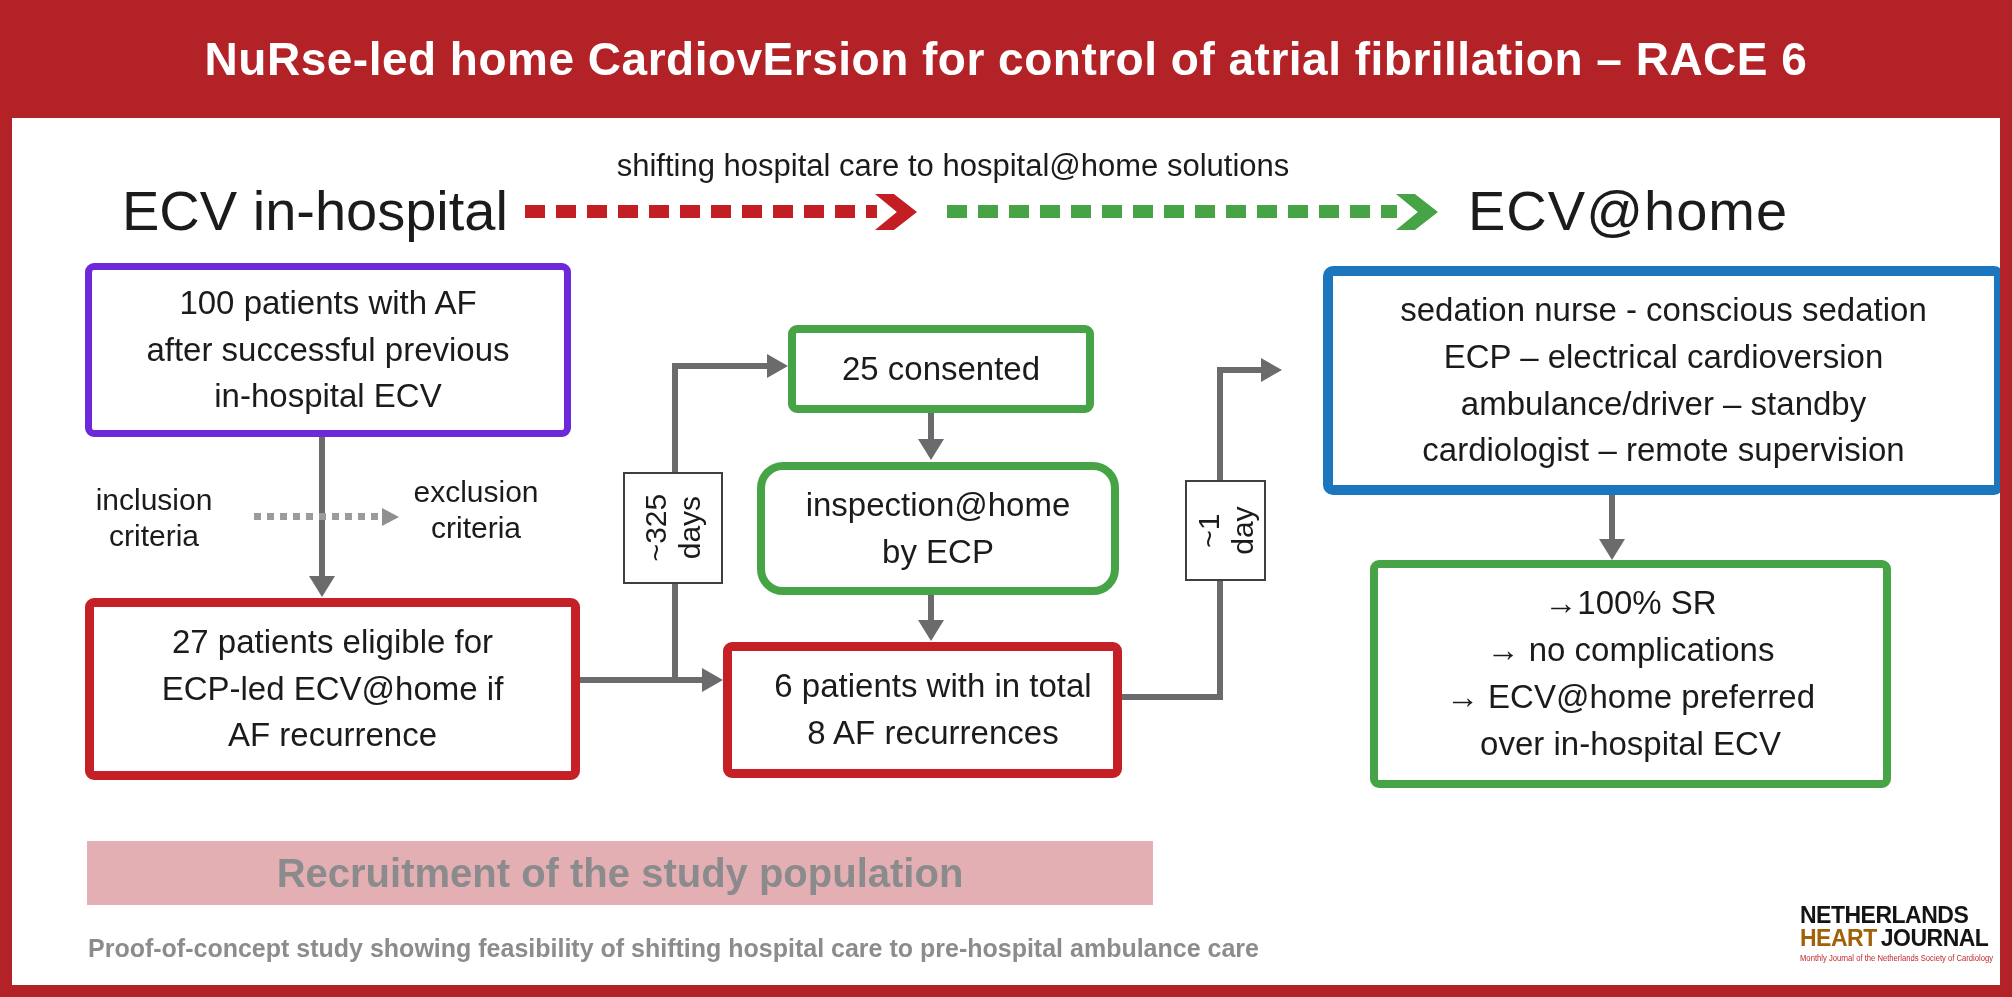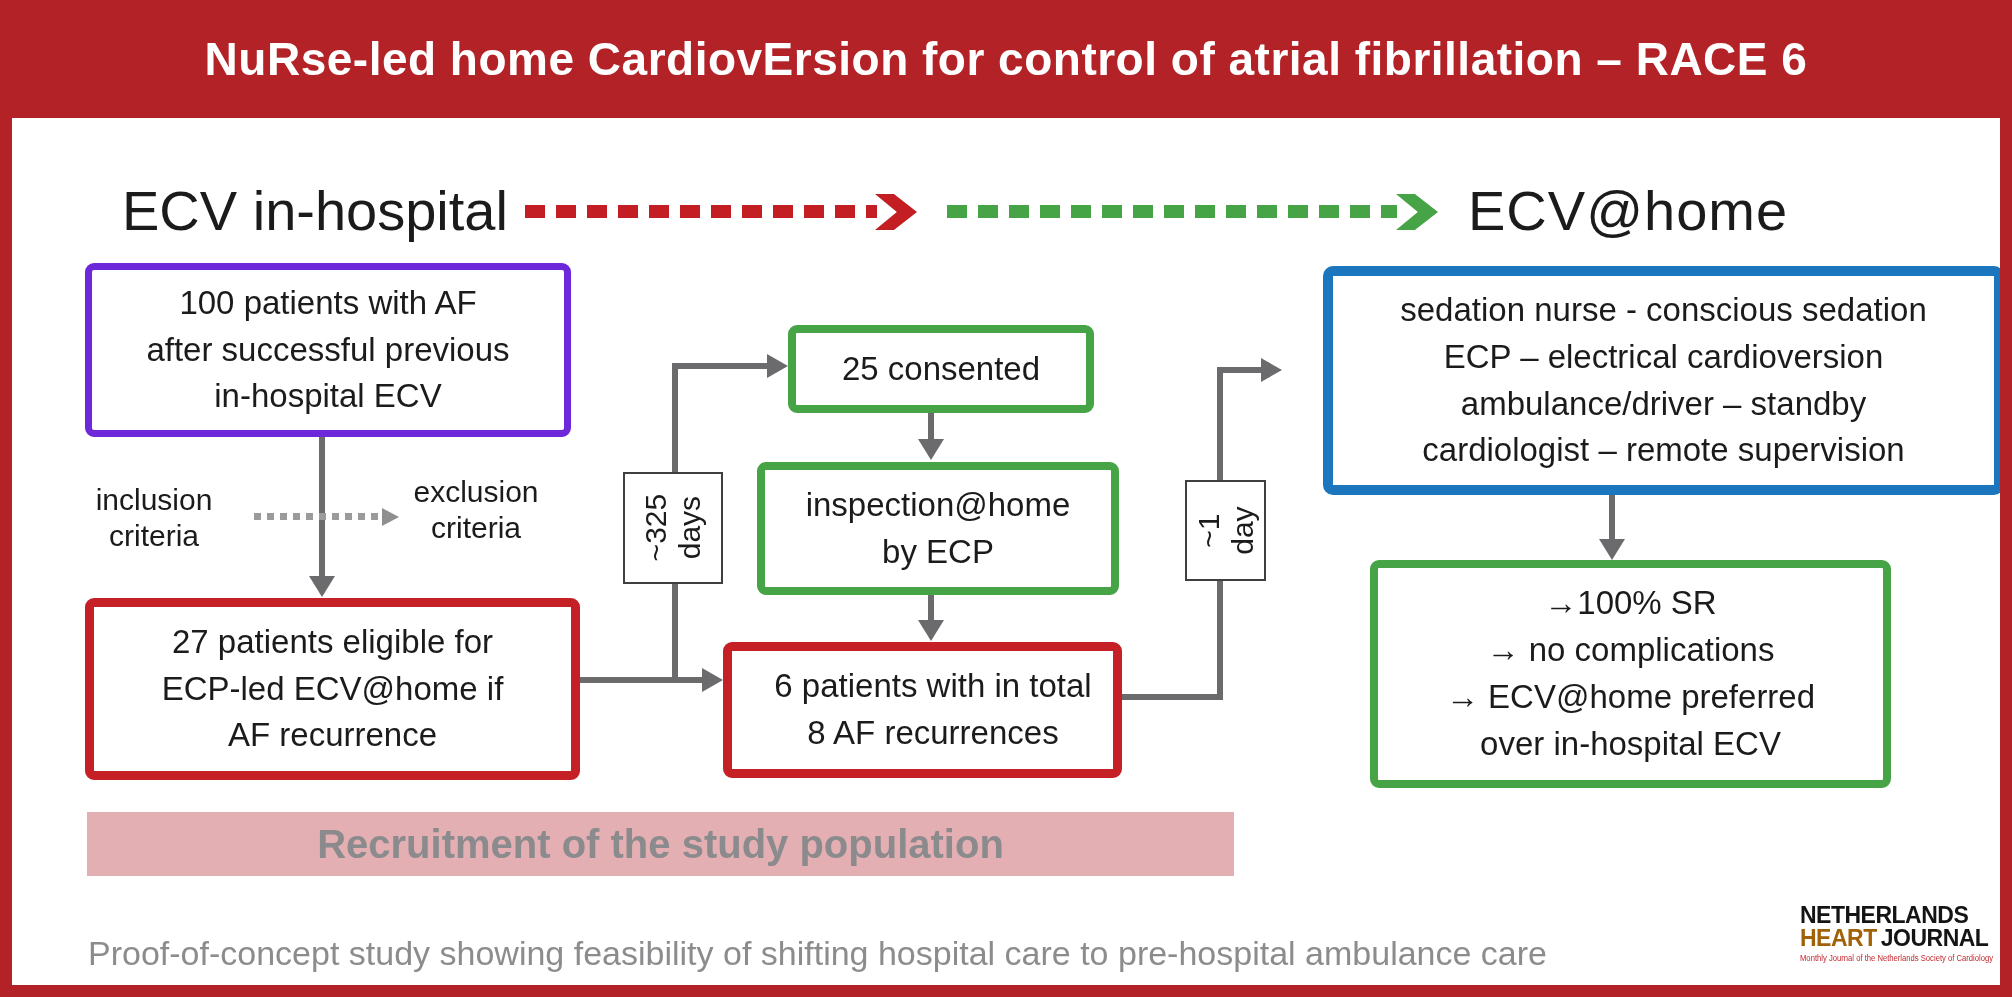--- a/index.html
+++ b/index.html
@@ -53,40 +53,41 @@
   .delay{position:absolute;background:#ffffff;border:2px solid #3F3F3F;z-index:8;
          display:flex;align-items:center;justify-content:center;}
   .delay .rot{transform:rotate(-90deg);text-align:center;font-size:30px;
               line-height:1.12;color:#1b1b1b;white-space:nowrap;}
 
   
   .phase{position:absolute;height:64px;display:flex;align-items:center;justify-content:center;
          font-size:40px;font-weight:bold;color:#8B8B8D;white-space:nowrap;}
   .phase.pink{background:#E3AFB3;}
   .phase.green{background:#BFD9BE;}
-  .conclusion{position:absolute;left:88px;top:934px;font-size:34px;font-weight:normal;
+  .conclusion{position:absolute;left:88px;top:934px;font-size:25px;font-weight:bold;
               color:#8C8C8E;white-space:nowrap;}
   .logo{position:absolute;left:1800px;top:904px;width:210px;line-height:1.02;z-index:45;}
   .logo .l1{font-size:23px;font-weight:bold;color:#141414;letter-spacing:-0.5px;white-space:nowrap;}
   .logo .l2{font-size:23px;font-weight:bold;letter-spacing:-0.5px;white-space:nowrap;}
   .logo .l2 .red{color:#a16207;margin-top:28px;}
   .logo .l2 .blk{color:#141414;margin-left:4px;}
   .logo .tag{font-size:8.5px;color:#C1272D;white-space:nowrap;transform:scaleX(0.9);
              transform-origin:left;margin-top:3px;}
 </style>
 </head>
 <body>
 
 <div id="stage">
 
   <div class="banner">
     <div class="t">NuRse-led home CardiovErsion for control of atrial fibrillation – RACE 6</div>
   </div>
 
   <div class="hlabel" style="left:122px;top:178px;">ECV in-hospital</div>
+  <div class="caption">shifting hospital care to hospital@home solutions</div>
   <div class="hlabel" style="left:1468px;top:178px;letter-spacing:1px;">ECV@home</div>
 
   <div class="dash red" style="left:525px;top:205px;width:352px;"></div>
   <div class="chev red" style="left:875px;top:194px;"></div>
   <div class="dash green" style="left:947px;top:205px;width:450px;"></div>
   <div class="chev green" style="left:1396px;top:194px;"></div>
 
   <div class="line" style="left:319px;top:423px;width:6px;height:155px;"></div>
   <div class="ah-down" style="left:309px;top:576px;"></div>
 
@@ -137,21 +138,21 @@
     <div class="rot">
         <div class="bl">~325</div>
         <div class="bl">days</div>
       </div>
   </div>
 
   <div class="box b-green" style="left:788px;top:325px;width:290px;height:72px;">
       <div class="bl">25 consented</div>
     </div>
 
-  <div class="box b-green" style="left:757px;top:462px;width:346px;height:117px;">
+  <div class="box b-green" style="left:757px;top:462px;width:346px;height:117px;border-radius:26px;">
       <div class="bl">inspection@home</div>
       <div class="bl">by ECP</div>
     </div>
 
   <div class="box b-red" style="left:723px;top:642px;width:360px;height:118px;padding-left:21px;">
       <div class="bl">6 patients with in total</div>
       <div class="bl">8 AF recurrences</div>
     </div>
 
   <div class="delay" style="left:1185px;top:480px;width:77px;height:97px;">
@@ -168,21 +169,21 @@
       <div class="bl">cardiologist – remote supervision</div>
     </div>
 
   <div class="box b-green" style="left:1370px;top:560px;width:505px;height:212px;">
       <div class="bl">→100% SR</div>
       <div class="bl">→ no complications</div>
       <div class="bl">→ ECV@home preferred</div>
       <div class="bl">over in-hospital ECV</div>
     </div>
 
-  <div class="phase pink" style="left:87px;top:812px;width:1147px;">
+  <div class="phase pink" style="left:87px;top:841px;width:1066px;">
     <span>Recruitment of the study population</span>
   </div>
 
   <div class="conclusion">Proof-of-concept study showing feasibility of shifting hospital care to pre-hospital ambulance care</div>
 
   <div class="logo">
     <div class="l1">NETHERLANDS</div>
     <div class="l2">
       <span class="red">HEART</span><span class="blk">JOURNAL</span>
     </div>

